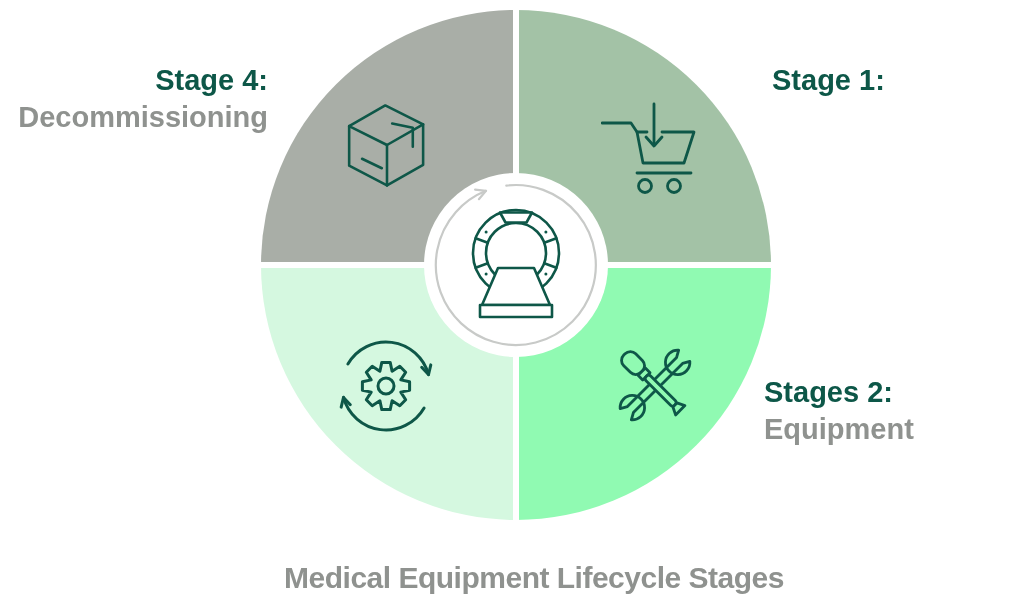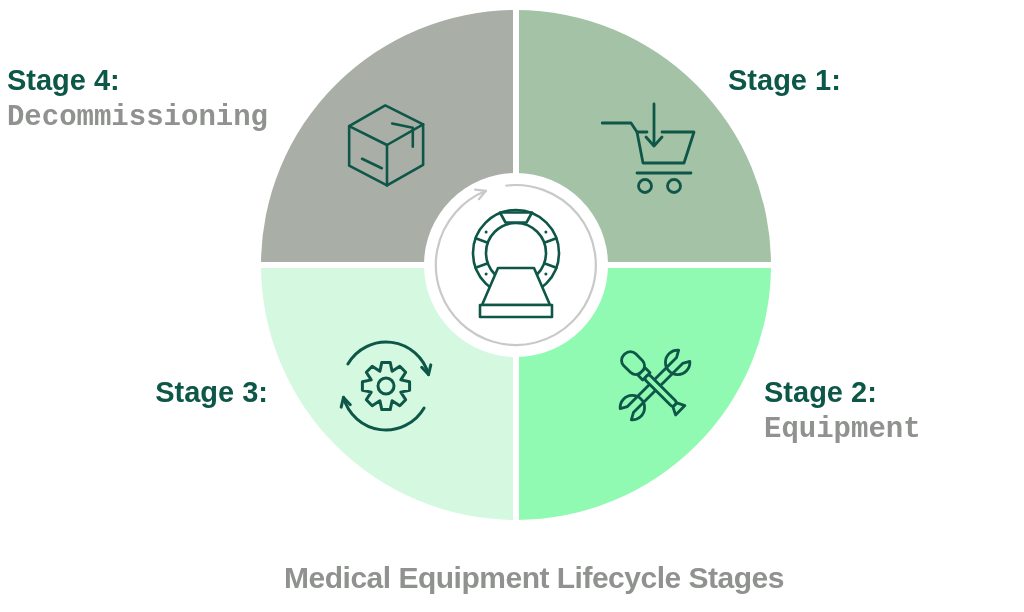--- a/index.html
+++ b/index.html
@@ -8,23 +8,23 @@
     font-family:"Liberation Sans","DejaVu Sans",sans-serif;
   }
   #diagram-svg{position:absolute;left:0;top:0;}
   .stroke{stroke:var(--color-icon_stroke,#0e5748);}
   .cycle-stroke{stroke:var(--color-cycle_arrow,#c8cac8);}
   .stage{
     position:absolute;font-weight:bold;font-size:29px;line-height:37px;
     white-space:nowrap;letter-spacing:0px;
   }
   .stage .label{color:var(--color-stage_label,#0d5748);display:block;}
-  .stage .name{color:var(--color-stage_name,#8f928f);display:block;font-family:Liberation Mono, monospace;}
-  .stage.right-align{}
-  #stage1-block{left:728px;top:62px;}
+  .stage .name{color:var(--color-stage_name,#8f928f);display:block;}
+  .stage.right-align{text-align:right;}
+  #stage1-block{left:772px;top:62px;}
   #stage2-block{left:764px;top:374px;}
   #stage3-block{right:756px;top:374px;}
   #stage4-block{right:756px;top:62px;}
   #main-title{
     position:absolute;left:0;right:0;top:558px;text-align:center;
     font-weight:bold;font-size:30px;line-height:1.3;letter-spacing:-0.5px;
     color:var(--color-title,#8f928f);
     margin-left:44px;
   }
 </style>
@@ -114,26 +114,25 @@
         <path d="M80,47 L88,43 L88,57 L80,53 Z"></path>
       </g>
     </svg>
   </svg>
 
   <div id="stage1-block" class="stage">
     <span class="label">Stage 1:</span>
   </div>
 
   <div id="stage2-block" class="stage">
-    <span class="label">Stage 2:</span>
+    <span class="label">Stages 2:</span>
     <span class="name">Equipment</span>
   </div>
 
   <div id="stage3-block" class="stage right-align">
-    <span class="label">Stage 3:</span>
   </div>
 
   <div id="stage4-block" class="stage right-align">
     <span class="label">Stage 4:</span>
     <span class="name">Decommissioning</span>
   </div>
 
   <div id="main-title">Medical Equipment Lifecycle Stages</div>
 </div>
 

